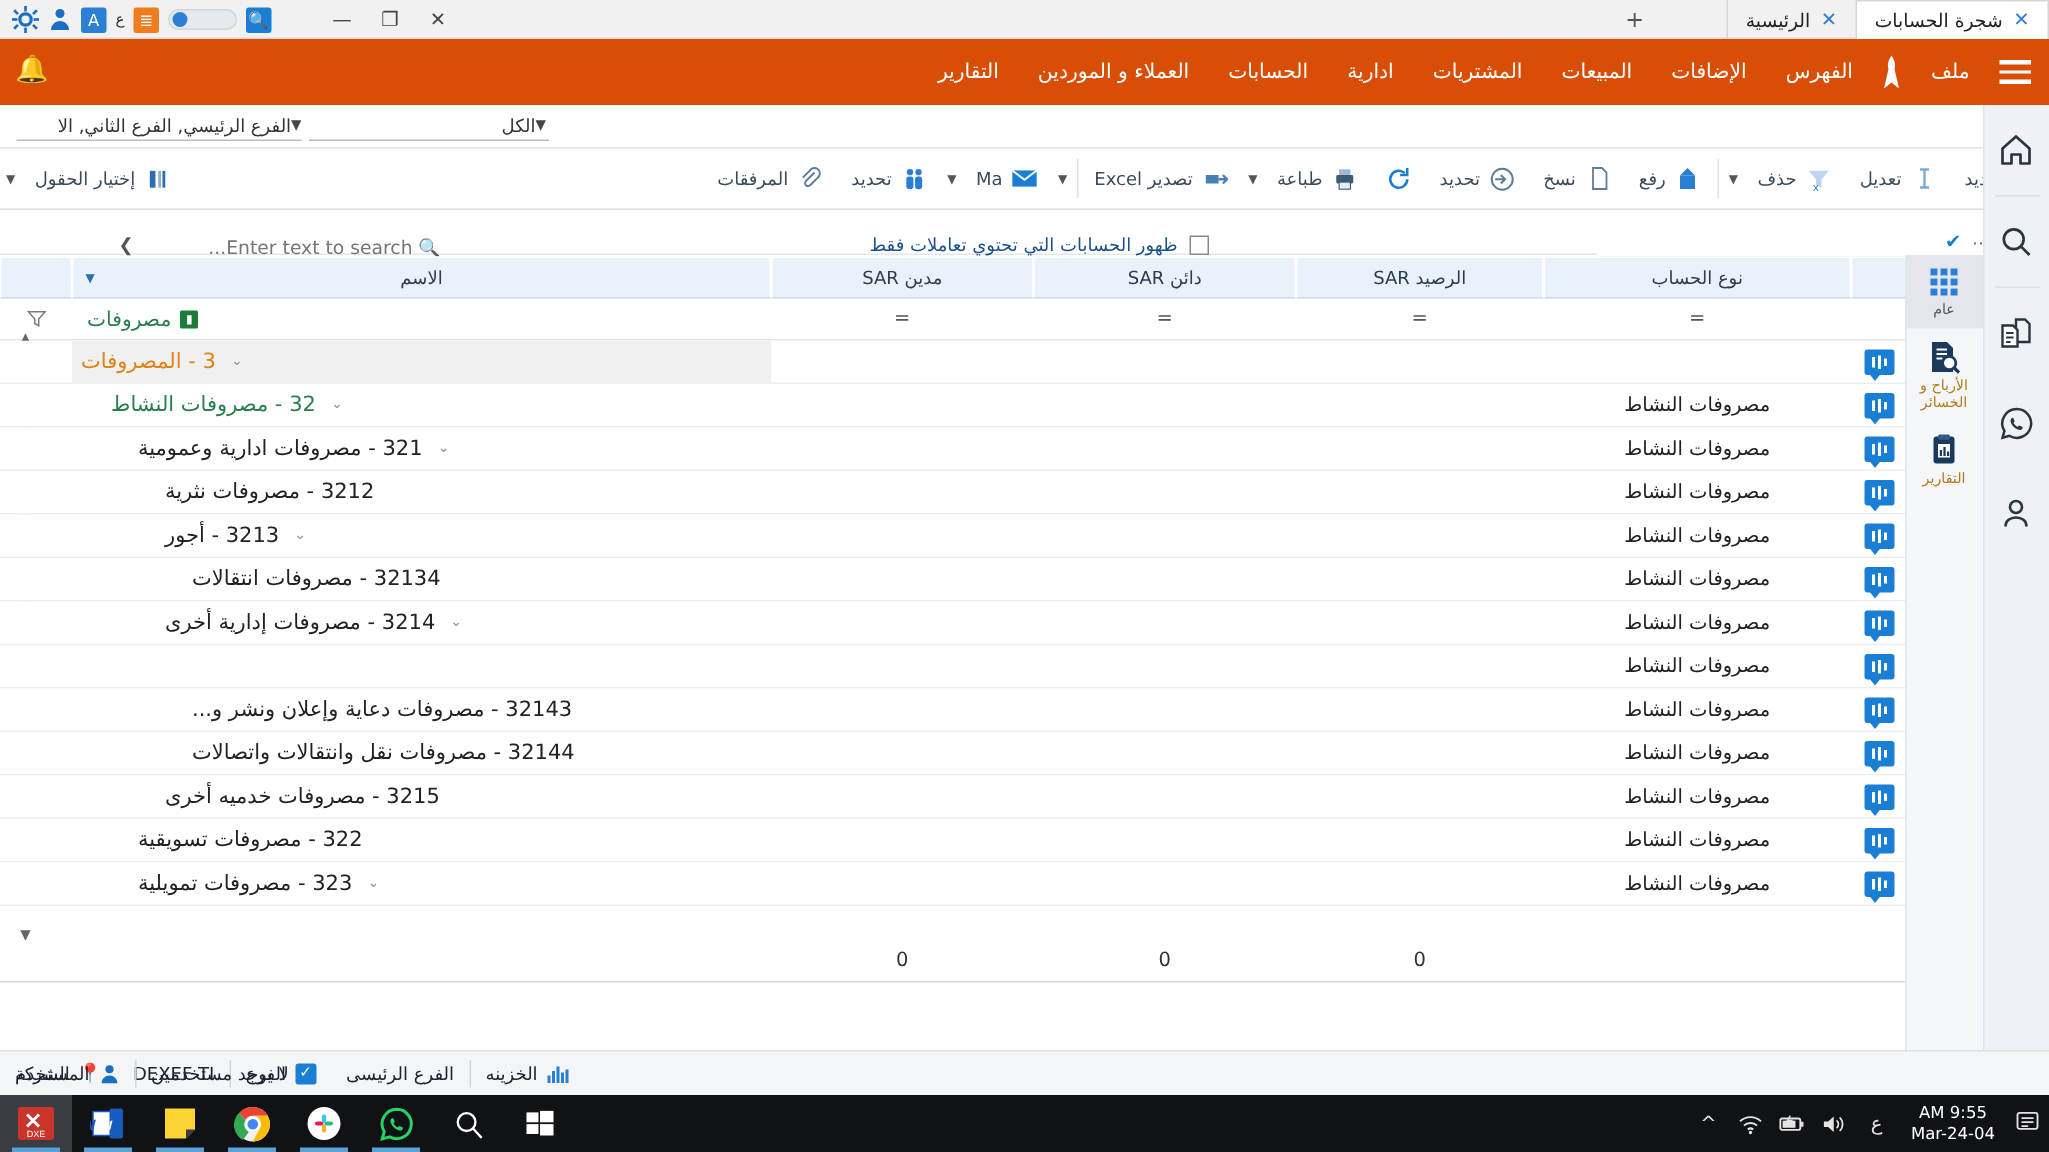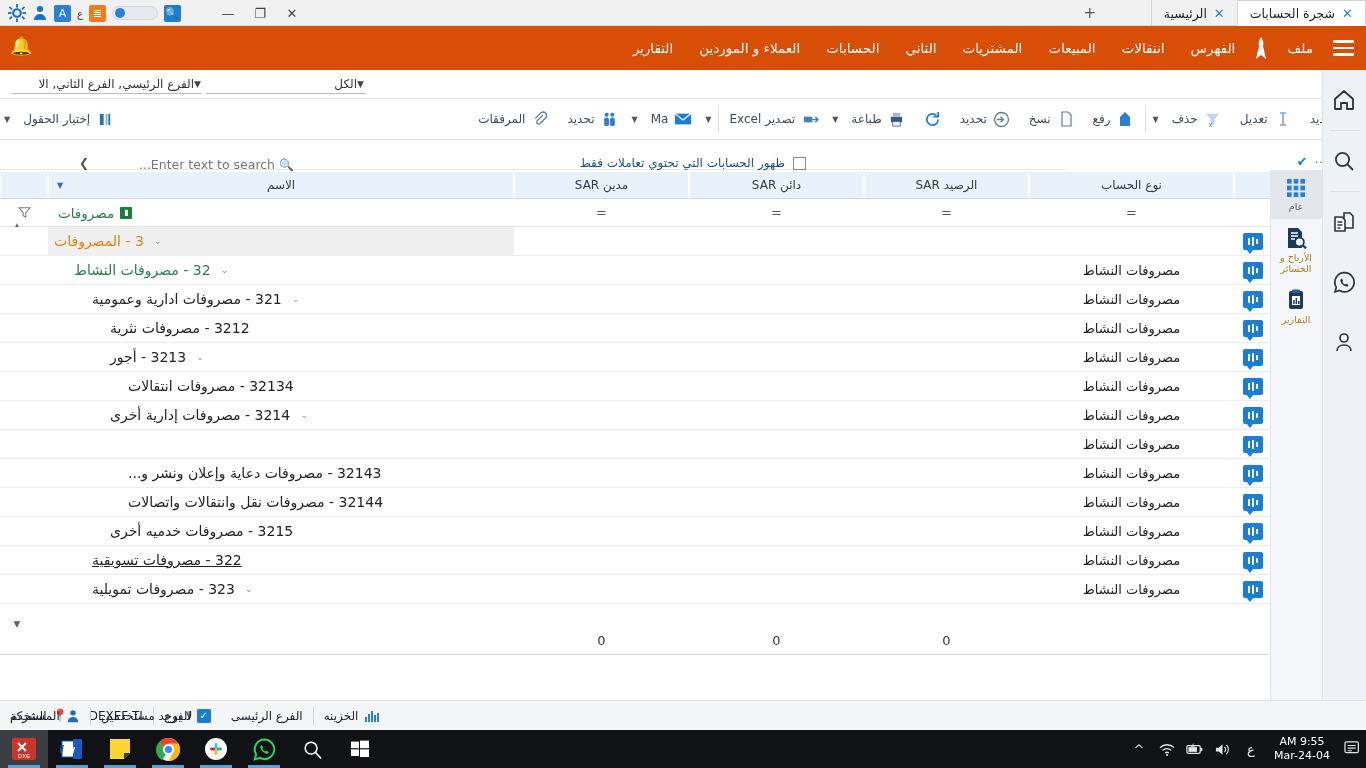--- a/index.html
+++ b/index.html
@@ -203,24 +203,24 @@
           <i></i>
           <i></i>
         </div>
       <div class="mi">ملف</div>
       <div class="ribbon">
         <svg width="20" height="26" viewBox="0 0 20 26">
             <path d="M10 2c-2 3-3 6-2 9l-3 13 5-4 5 4-3-13c1-3 0-6-2-9z" fill="#fff"></path>
           </svg>
       </div>
       <div class="mi">الفهرس</div>
-      <div class="mi">انتقالات</div>
+      <div class="mi">الإضافات</div>
       <div class="mi">المبيعات</div>
       <div class="mi">المشتريات</div>
-      <div class="mi">الثاني</div>
+      <div class="mi">ادارية</div>
       <div class="mi">الحسابات</div>
       <div class="mi">العملاء و الموردين</div>
       <div class="mi">التقارير</div>
     </div>
   </div>
 
   <div class="branchrow">
     <div class="branch-field bf2">
       <span class="caret">▼</span>
       <span style="flex:1;text-align:right">الفرع الرئيسي, الفرع الثاني, الا</span>
@@ -633,21 +633,21 @@
           <span class="chip">
             <i style="height:5px"></i>
             <i style="height:9px"></i>
             <i style="height:7px"></i>
           </span>
         </div>
         <div class="c c-type">مصروفات النشاط</div>
         <div class="c c-bal"></div>
         <div class="c c-cred"></div>
         <div class="c c-deb"></div>
-        <div class="c c-name" style="padding-left: 44px; text-decoration: underline;">
+        <div class="c c-name" style="padding-left: 44px;">
           <span class="exp empty">⌄</span>
           <span class="nm">322 - مصروفات تسويقية</span>
         </div>
         <div class="c c-tail"></div>
       </div>
       <div class="row">
         <div class="c c-arrow"></div>
         <div class="c c-icon">
           <span class="chip">
             <i style="height:5px"></i>

